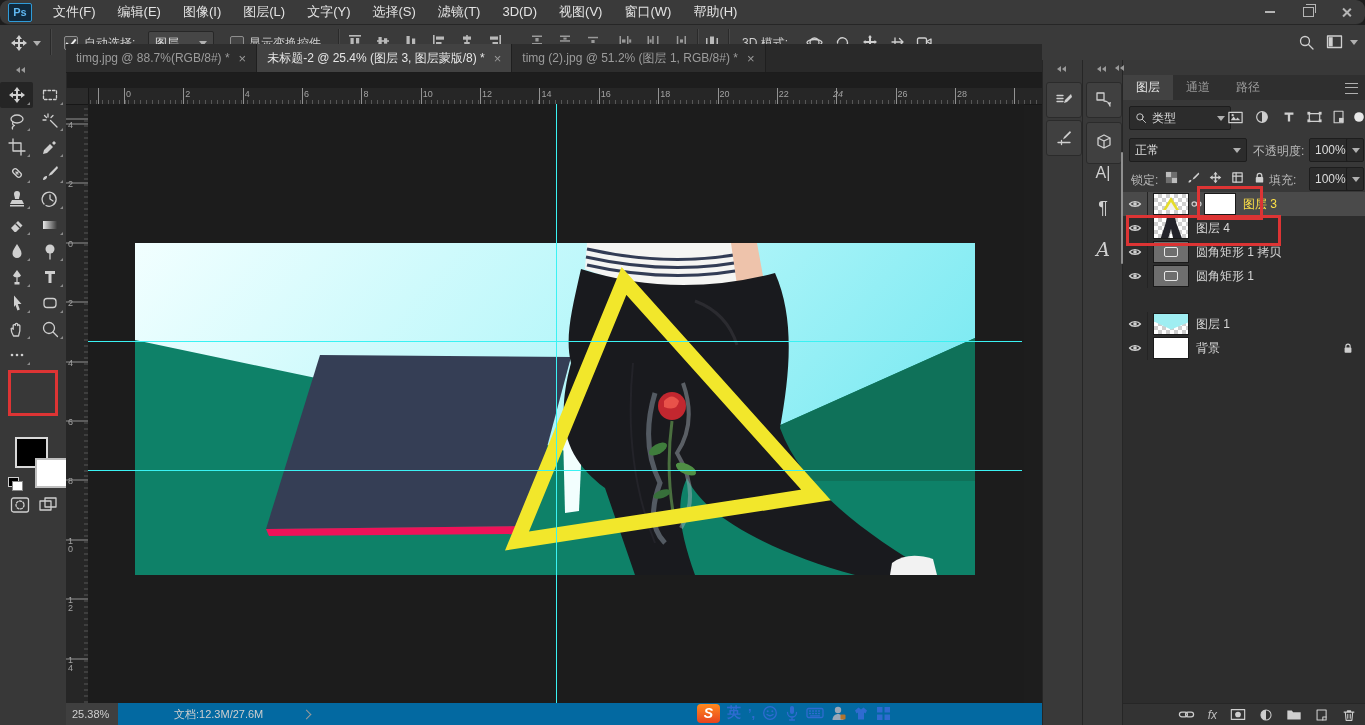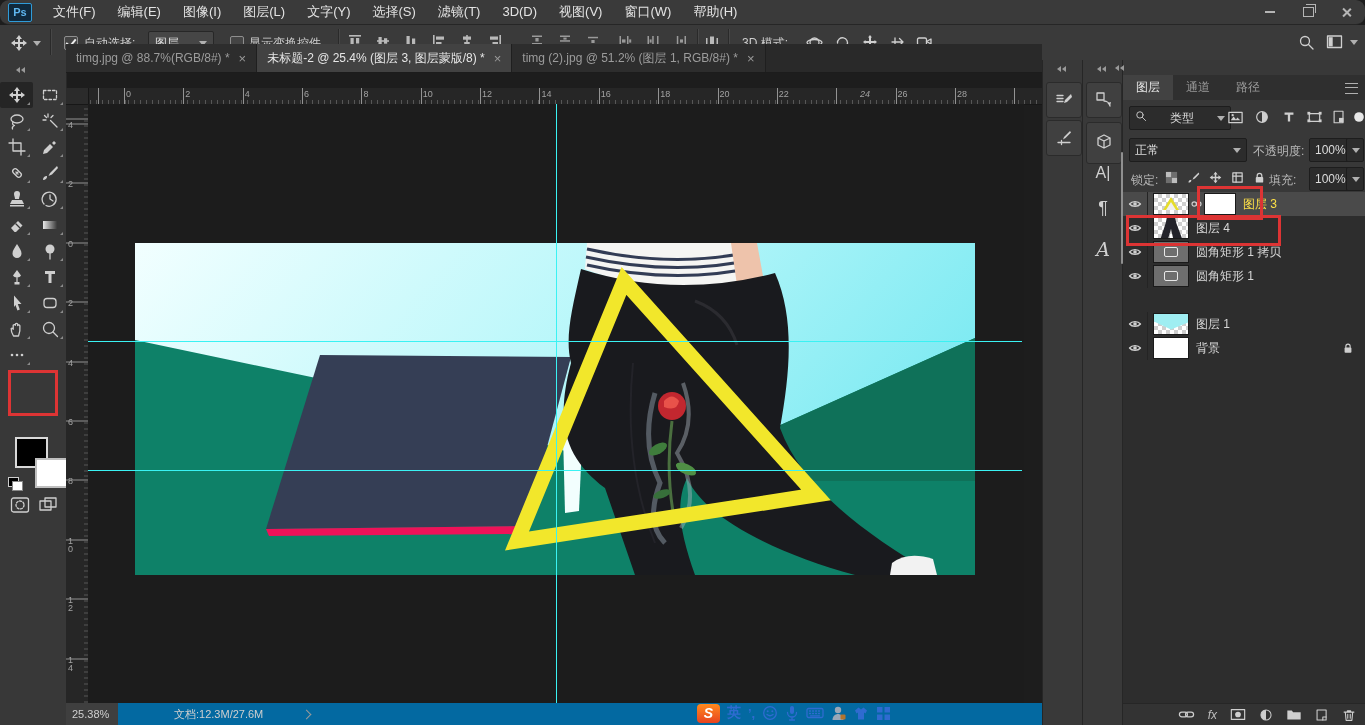--- a/index.html
+++ b/index.html
@@ -499,21 +499,21 @@
       <span class="rlbl" style="left: 178.7px;">4</span>
       <span class="rlbl" style="left: 238.05px;">6</span>
       <span class="rlbl" style="left: 297.4px;">8</span>
       <span class="rlbl" style="left: 356.75px;">10</span>
       <span class="rlbl" style="left: 416.1px;">12</span>
       <span class="rlbl" style="left: 475.45px;">14</span>
       <span class="rlbl" style="left: 534.8px;">16</span>
       <span class="rlbl" style="left: 594.15px;">18</span>
       <span class="rlbl" style="left: 653.5px;">20</span>
       <span class="rlbl" style="left: 712.85px;">22</span>
-      <span class="rlbl" style="left: 794px; font-style: italic;">24</span>
+      <span class="rlbl" style="left: 767px; font-style: italic;">24</span>
       <span class="rlbl" style="left: 831.55px;">26</span>
       <span class="rlbl" style="left: 890.9px;">28</span>
     </div>
   <div id="vruler" class="abs">
       <span class="vlbl" style="top: 17px;">4</span>
       <span class="vlbl" style="top: 76.4px;">2</span>
       <span class="vlbl" style="top: 135.8px;">0</span>
       <span class="vlbl" style="top: 195.2px;">2</span>
       <span class="vlbl" style="top: 254.6px;">4</span>
       <span class="vlbl" style="top: 314px;">6</span>
@@ -621,21 +621,21 @@
         <i></i>
       </div>
     <div id="lp-tabs">
       <div class="lp-tab active">图层</div>
       <div class="lp-tab">通道</div>
       <div class="lp-tab">路径</div>
       <div class="hamburger" style="top:8px"></div>
     </div>
 
     <div class="field" style="left:6px;top:46px;width:90px">
-      <span style="display:flex;gap:23px">
+      <span style="display:flex;align-items:center;gap:5px">
         <svg width="12" height="12" viewBox="0 0 17 17">
             <circle class="ic" cx="7" cy="7" r="4.5"></circle>
             <path class="ic" d="M10.5 10.5 15 15"></path>
           </svg>
         <span>类型</span>
       </span>
       <span class="caret"></span>
     </div>
     <div class="lp-iconbtn" style="left:102px;top:47px">
         <svg width="17" height="17" viewBox="0 0 18 18">

